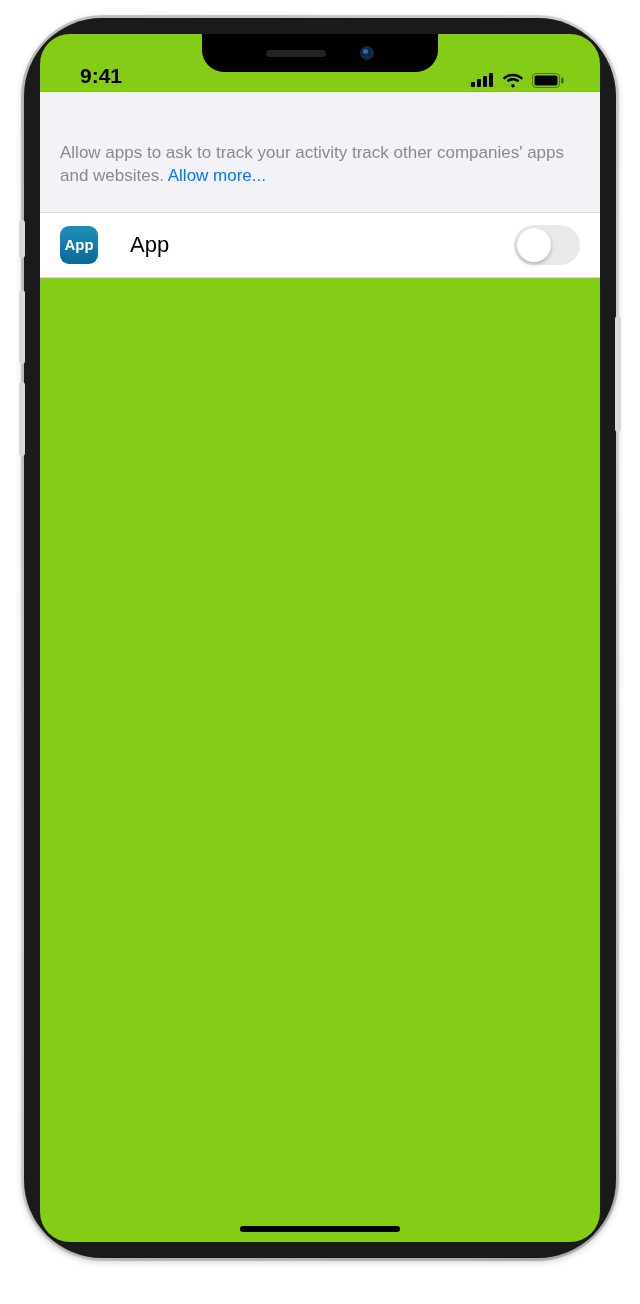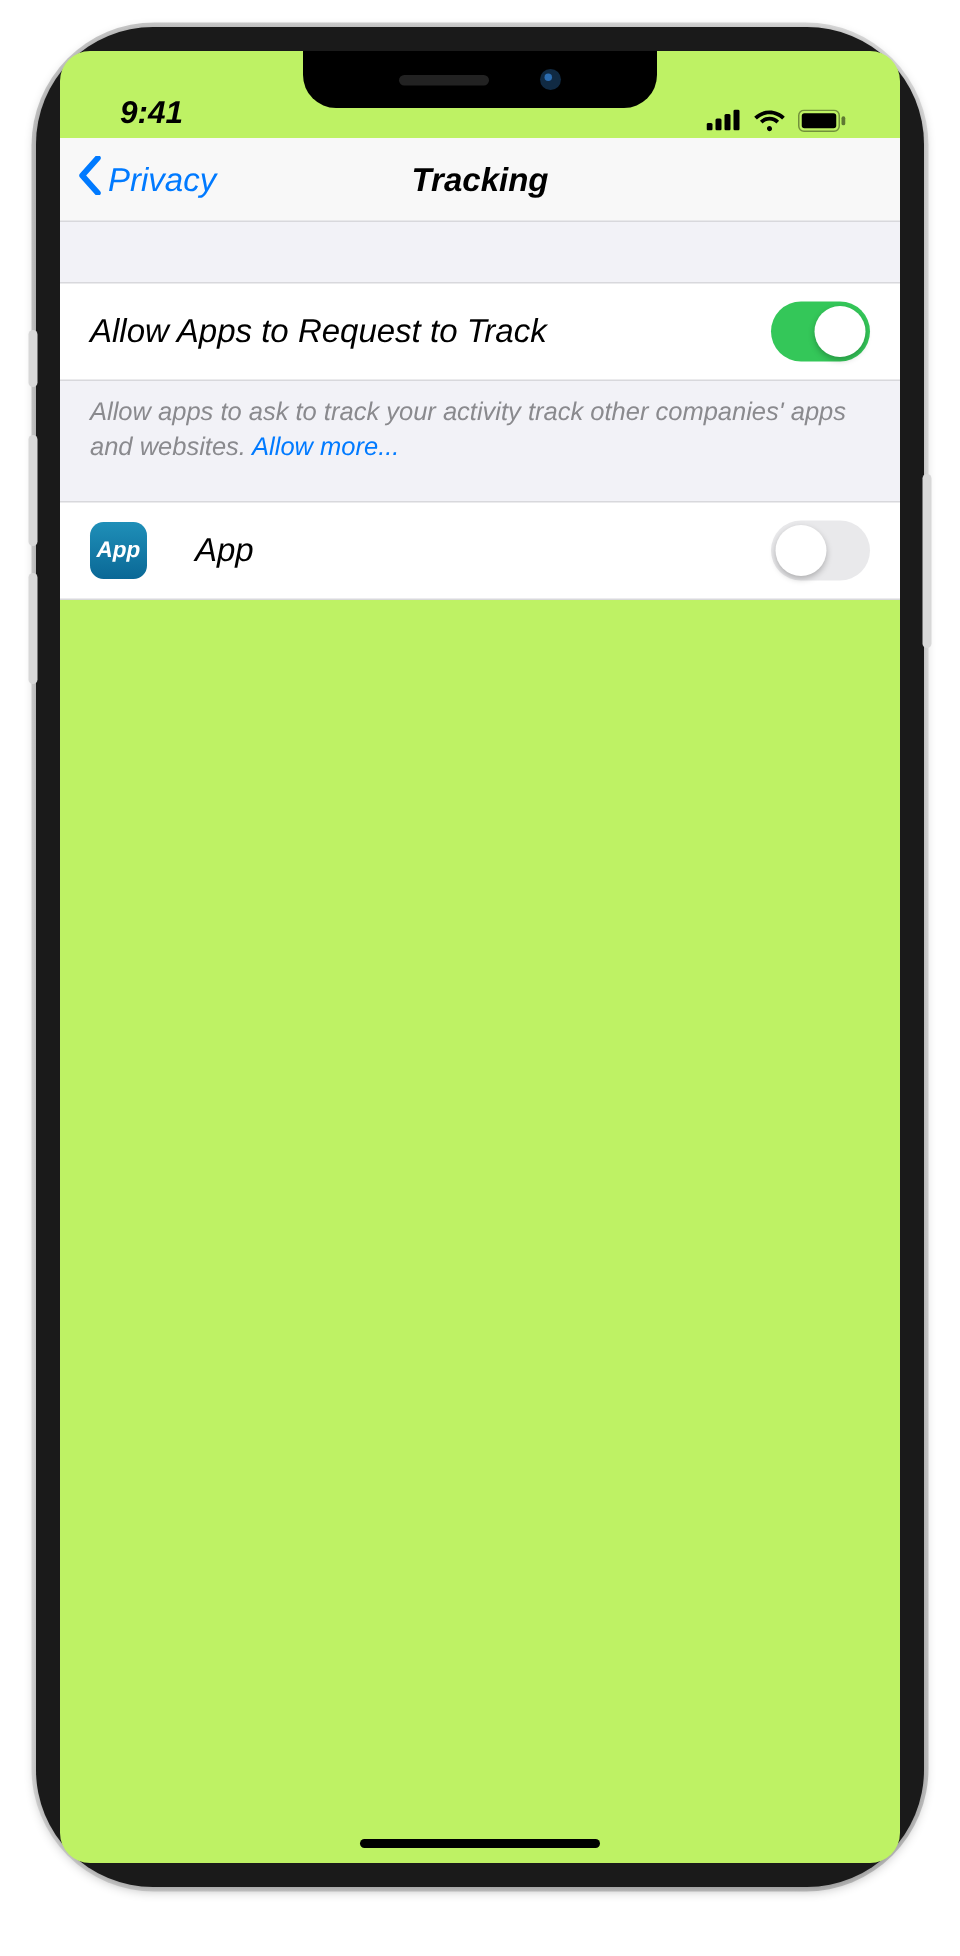--- a/index.html
+++ b/index.html
@@ -30,25 +30,24 @@
       z-index:-1;
     }
     .side-btn { position:absolute; background:#d8d8d8; border-radius:3px; }
     .side-left-1 { left:-5px; top:202px; width:6px; height:38px; }
     .side-left-2 { left:-5px; top:272px; width:6px; height:74px; }
     .side-left-3 { left:-5px; top:364px; width:6px; height:74px; }
     .side-right  { right:-5px; top:298px; width:6px; height:116px; }
     .screen {
       width: 100%;
       height: 100%;
-      background: #bef264;
-      border-radius: 20px;
+      background: #84cc16;
+      border-radius: 30px;
       overflow: hidden;
       position: relative;
-      font-style: italic;
     }
     .notch {
       position: absolute;
       top: 0;
       left: 50%;
       transform: translateX(-50%);
       width: 236px;
       height: 38px;
       background: #000;
       border-bottom-left-radius: 22px;
@@ -176,41 +175,24 @@
         <span>
           <svg width="32" height="15" viewBox="0 0 32 15">
               <rect x="0.5" y="0.5" width="27" height="14" rx="3.5" fill="none" stroke="#000" stroke-opacity="0.4"></rect>
               <rect x="2.5" y="2.5" width="23" height="10" rx="1.8" fill="#000"></rect>
               <rect x="29" y="4.5" width="2.5" height="6" rx="1.25" fill="#000" fill-opacity="0.5"></rect>
             </svg>
         </span>
       </div>
     </div>
 
-    <div class="nav">
-      <div class="back">
-        <span>
-          <svg viewBox="0 0 12 20">
-              <path d="M10 1 2 10l8 9" stroke="#007aff" stroke-width="3" fill="none" stroke-linecap="round" stroke-linejoin="round"></path>
-            </svg>
-        </span>
-        <span>Privacy</span>
-      </div>
-      <div class="title">Tracking</div>
-    </div>
 
     <div class="content">
       <div class="spacer-top"></div>
 
-      <div class="row">
-        <span>Allow Apps to Request to Track</span>
-        <div class="switch on">
-          <div class="knob"></div>
-        </div>
-      </div>
 
       <div class="footer-text">
         <span>Allow apps to ask to track your activity track other companies' apps and websites. </span><a href="#">Allow more...</a>
       </div>
 
       <div class="row">
         <div class="left">
           <div class="app-icon">App</div>
           <span>App</span>
         </div>

